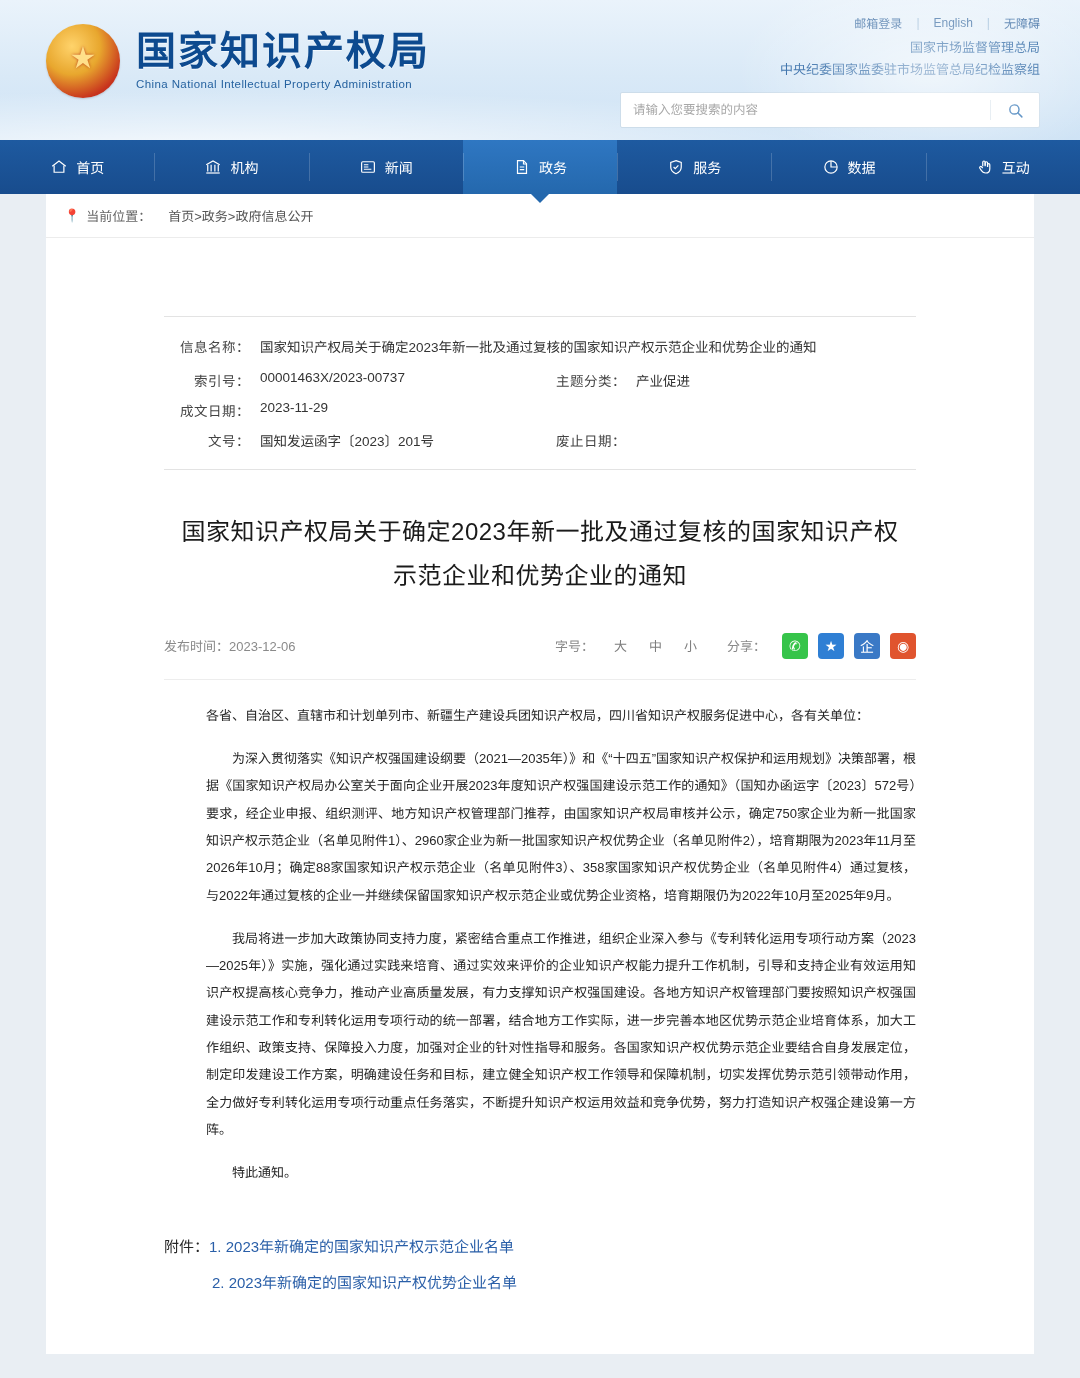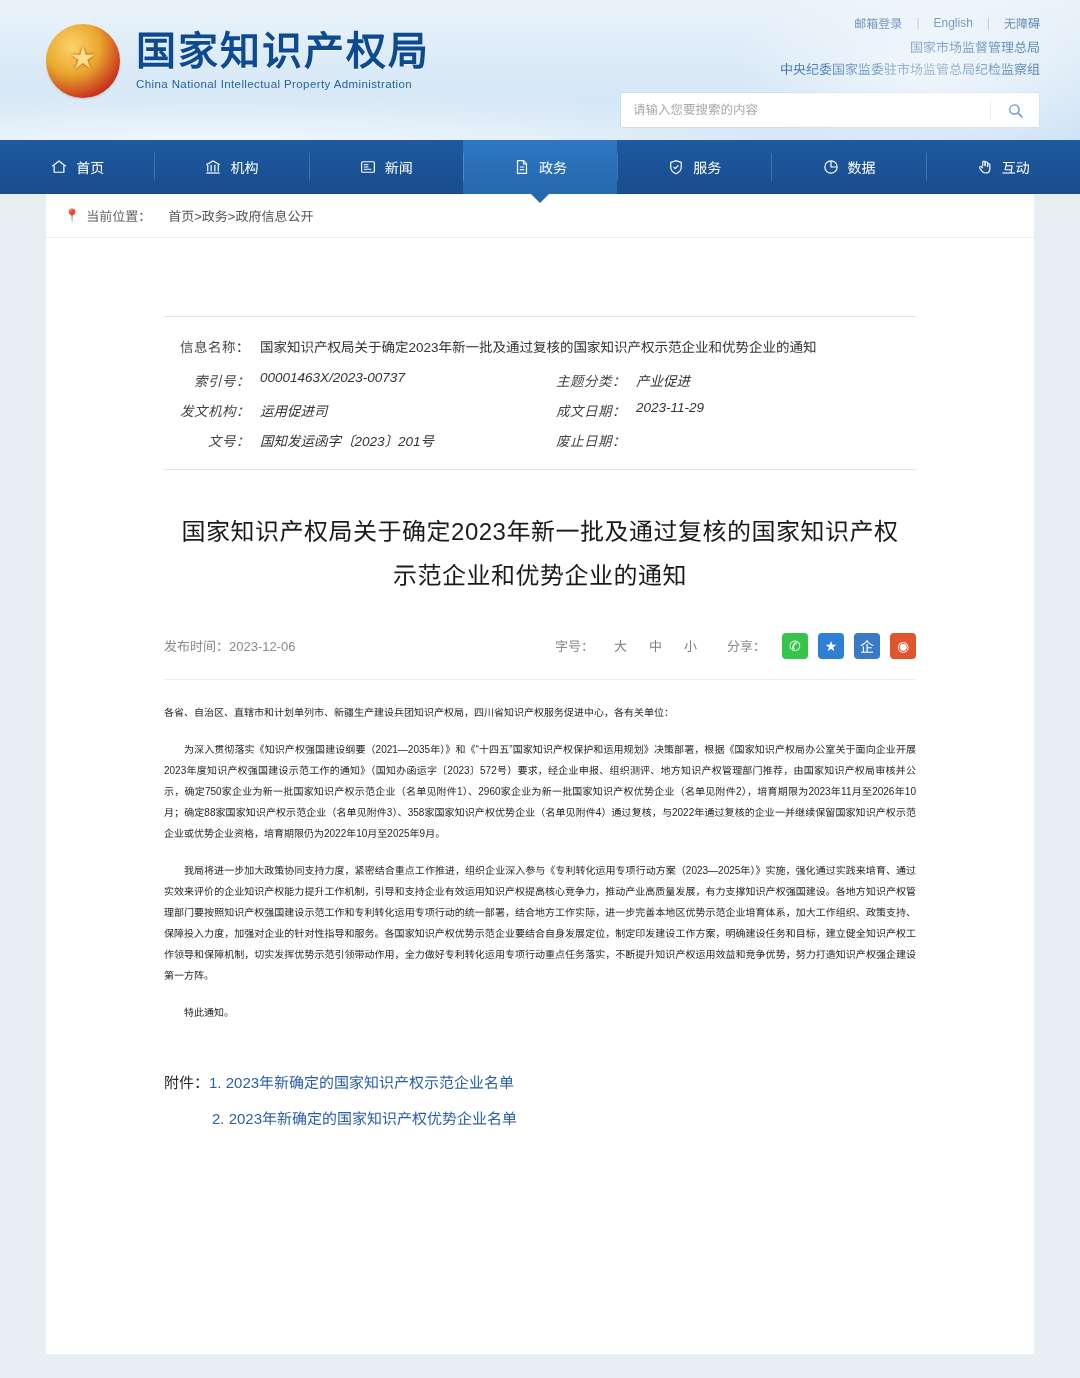--- a/index.html
+++ b/index.html
@@ -163,21 +163,20 @@
     display: flex;
     padding: 5px 0 9px 0;
   }
   .info-row {
     display: flex;
   }
   .info-cell {
     display: flex;
     padding: 5px 0;
     width: 50%;
-    font-style: italic;
   }
   .ilabel {
     width: 86px;
     text-align: right;
     color: #444;
     flex: 0 0 86px;
     letter-spacing: .5px;
   }
   .ival {
     padding-left: 10px;
@@ -219,24 +218,25 @@
     color: #fff; font-size: 14px; cursor: pointer;
   }
   .sh-wechat { background: #36c44a; }
   .sh-star { background: #2f7fd4; }
   .sh-qq { background: #3a79c6; }
   .sh-weibo { background: #e0542e; }
 
   
   .body {
     padding-top: 22px;
-    font-size: 10px;
+    font-size: 13px;
     line-height: 2.1;
     color: #262626;
     text-align: justify;
+    margin-left: 42px;
   }
   .body p { margin: 0 0 16px 0; }
   .body p.ind { text-indent: 2em; }
 
   .attach {
     margin-top: 42px;
     font-size: 15px;
     line-height: 2.4;
   }
   .attach-head { color: #262626; }
@@ -384,24 +384,20 @@
           <div class="ilabel" data-name="metadata-label-index">索引号：</div>
           <div class="ival" data-name="metadata-value-index">00001463X/2023-00737</div>
         </div>
         <div class="info-cell" data-name="metadata-cell-category">
           <div class="ilabel" data-name="metadata-label-category">主题分类：</div>
           <div class="ival" data-name="metadata-value-category">产业促进</div>
         </div>
       </div>
 
       <div class="info-row" data-name="metadata-row-2">
-        <div class="info-cell" data-name="metadata-cell-issuer">
-          <div class="ilabel" data-name="metadata-label-issuer">发文机构：</div>
-          <div class="ival" data-name="metadata-value-issuer">运用促进司</div>
-        </div>
         <div class="info-cell" data-name="metadata-cell-date">
           <div class="ilabel" data-name="metadata-label-date">成文日期：</div>
           <div class="ival" data-name="metadata-value-date">2023-11-29</div>
         </div>
       </div>
 
       <div class="info-row" data-name="metadata-row-3">
         <div class="info-cell" data-name="metadata-cell-docnumber">
           <div class="ilabel" data-name="metadata-label-docnumber">文号：</div>
           <div class="ival" data-name="metadata-value-docnumber">国知发运函字〔2023〕201号</div>

